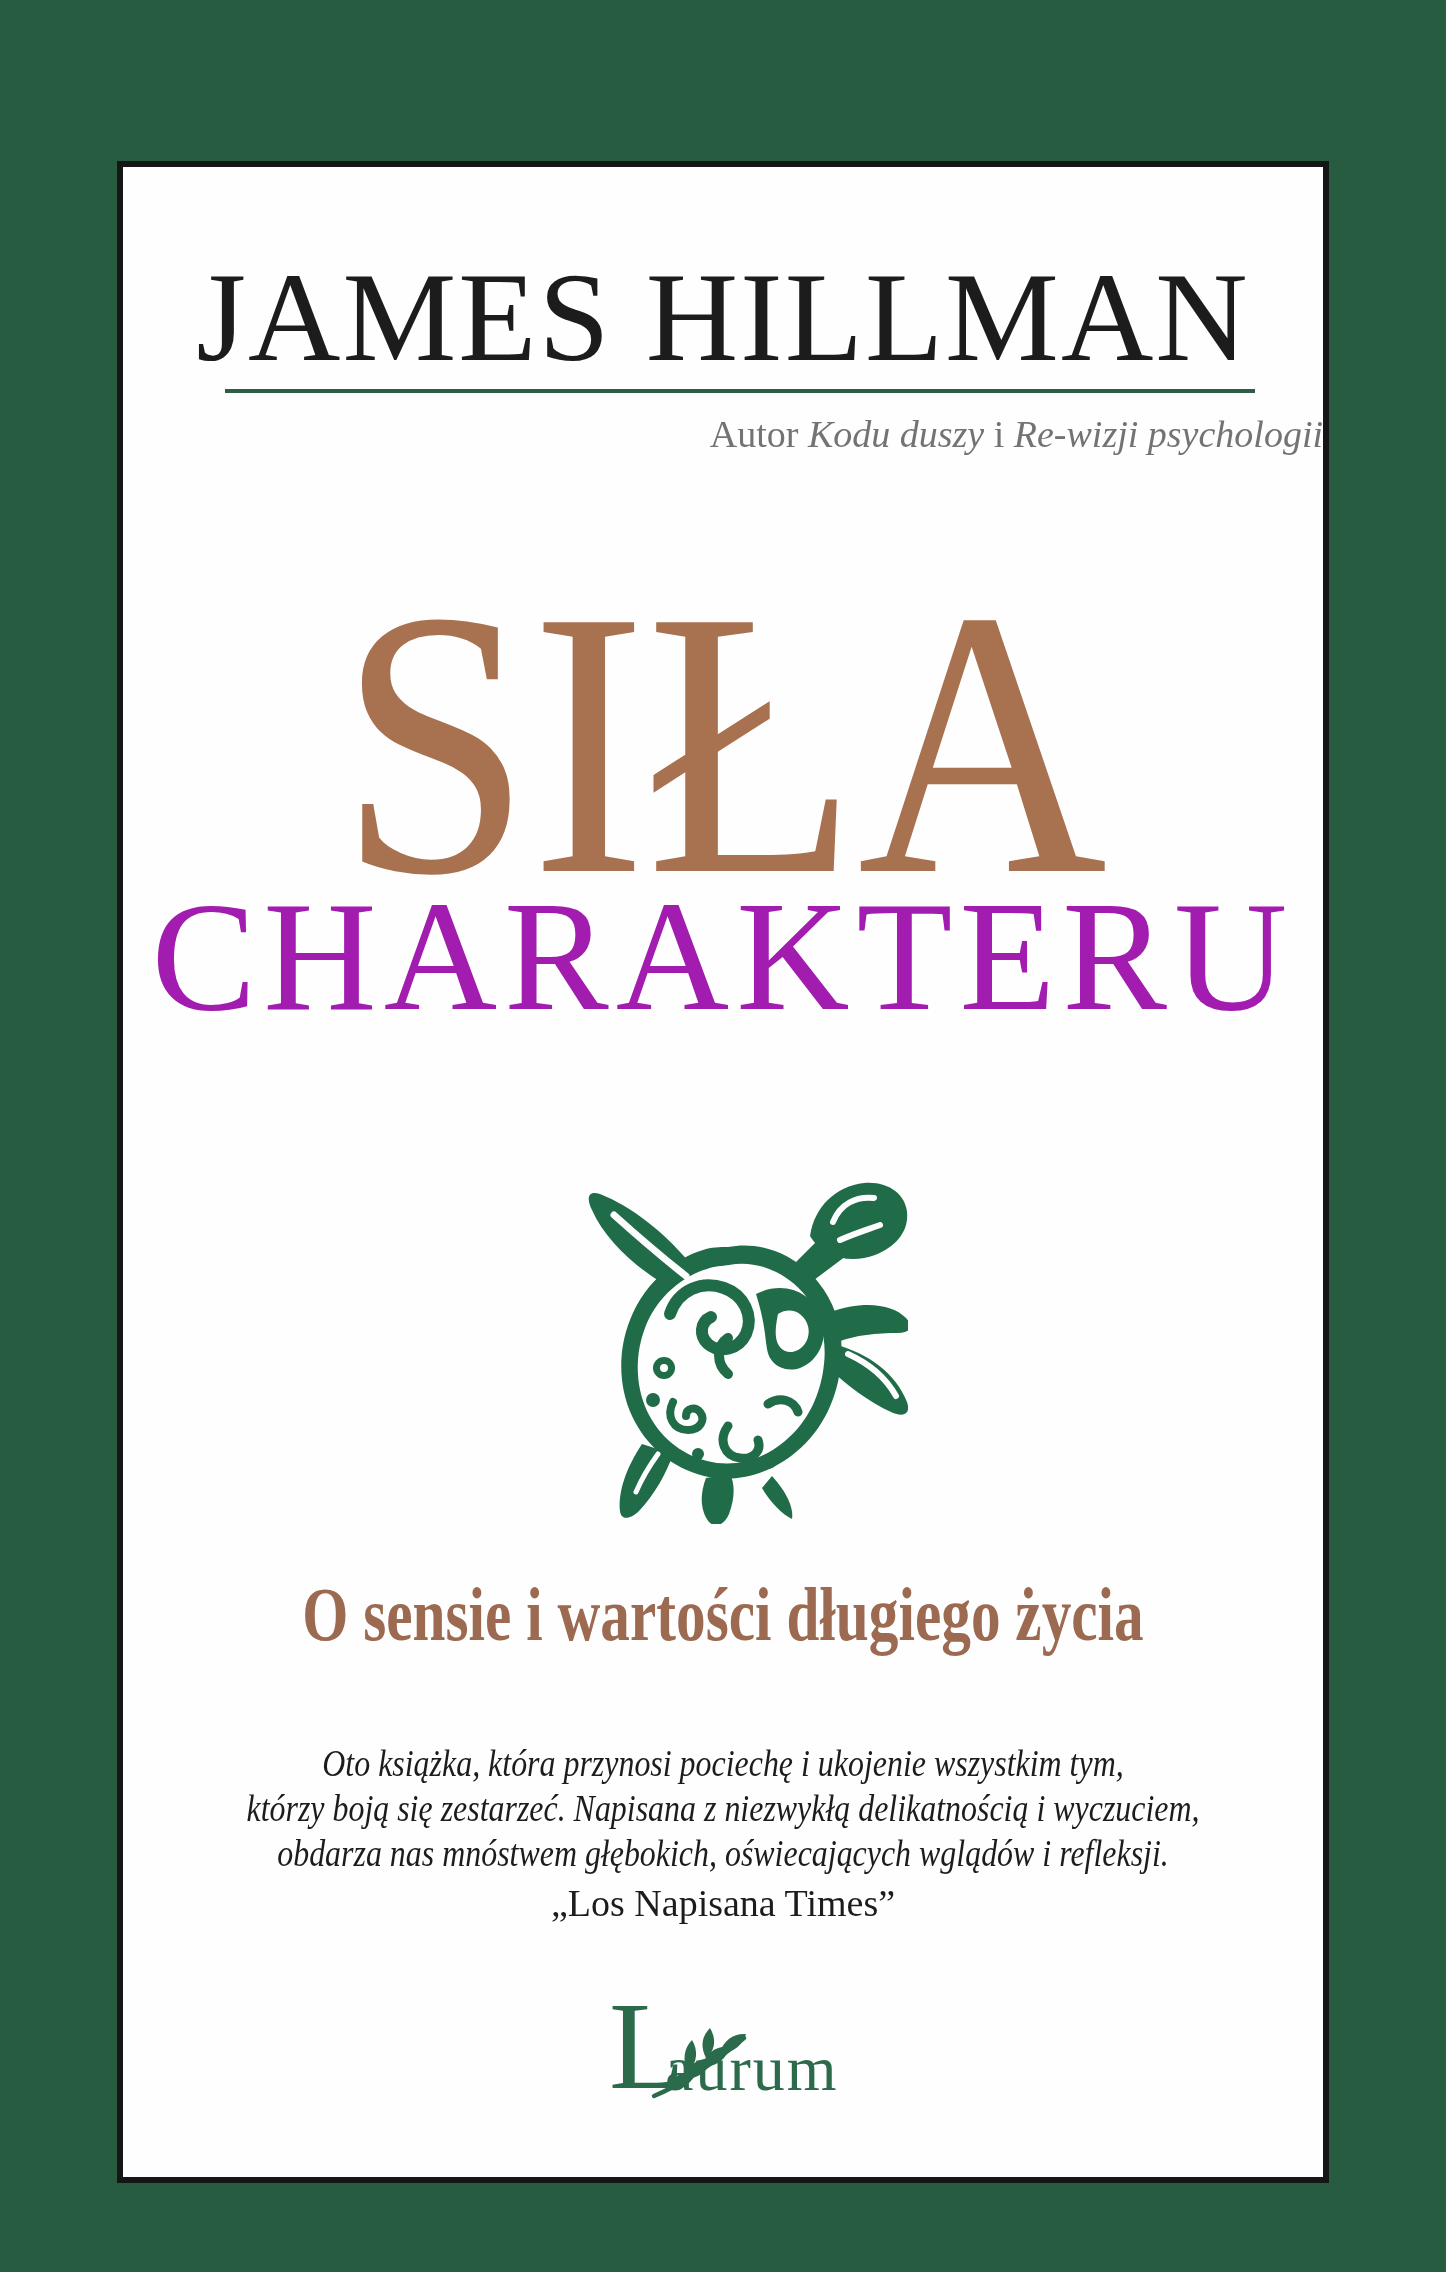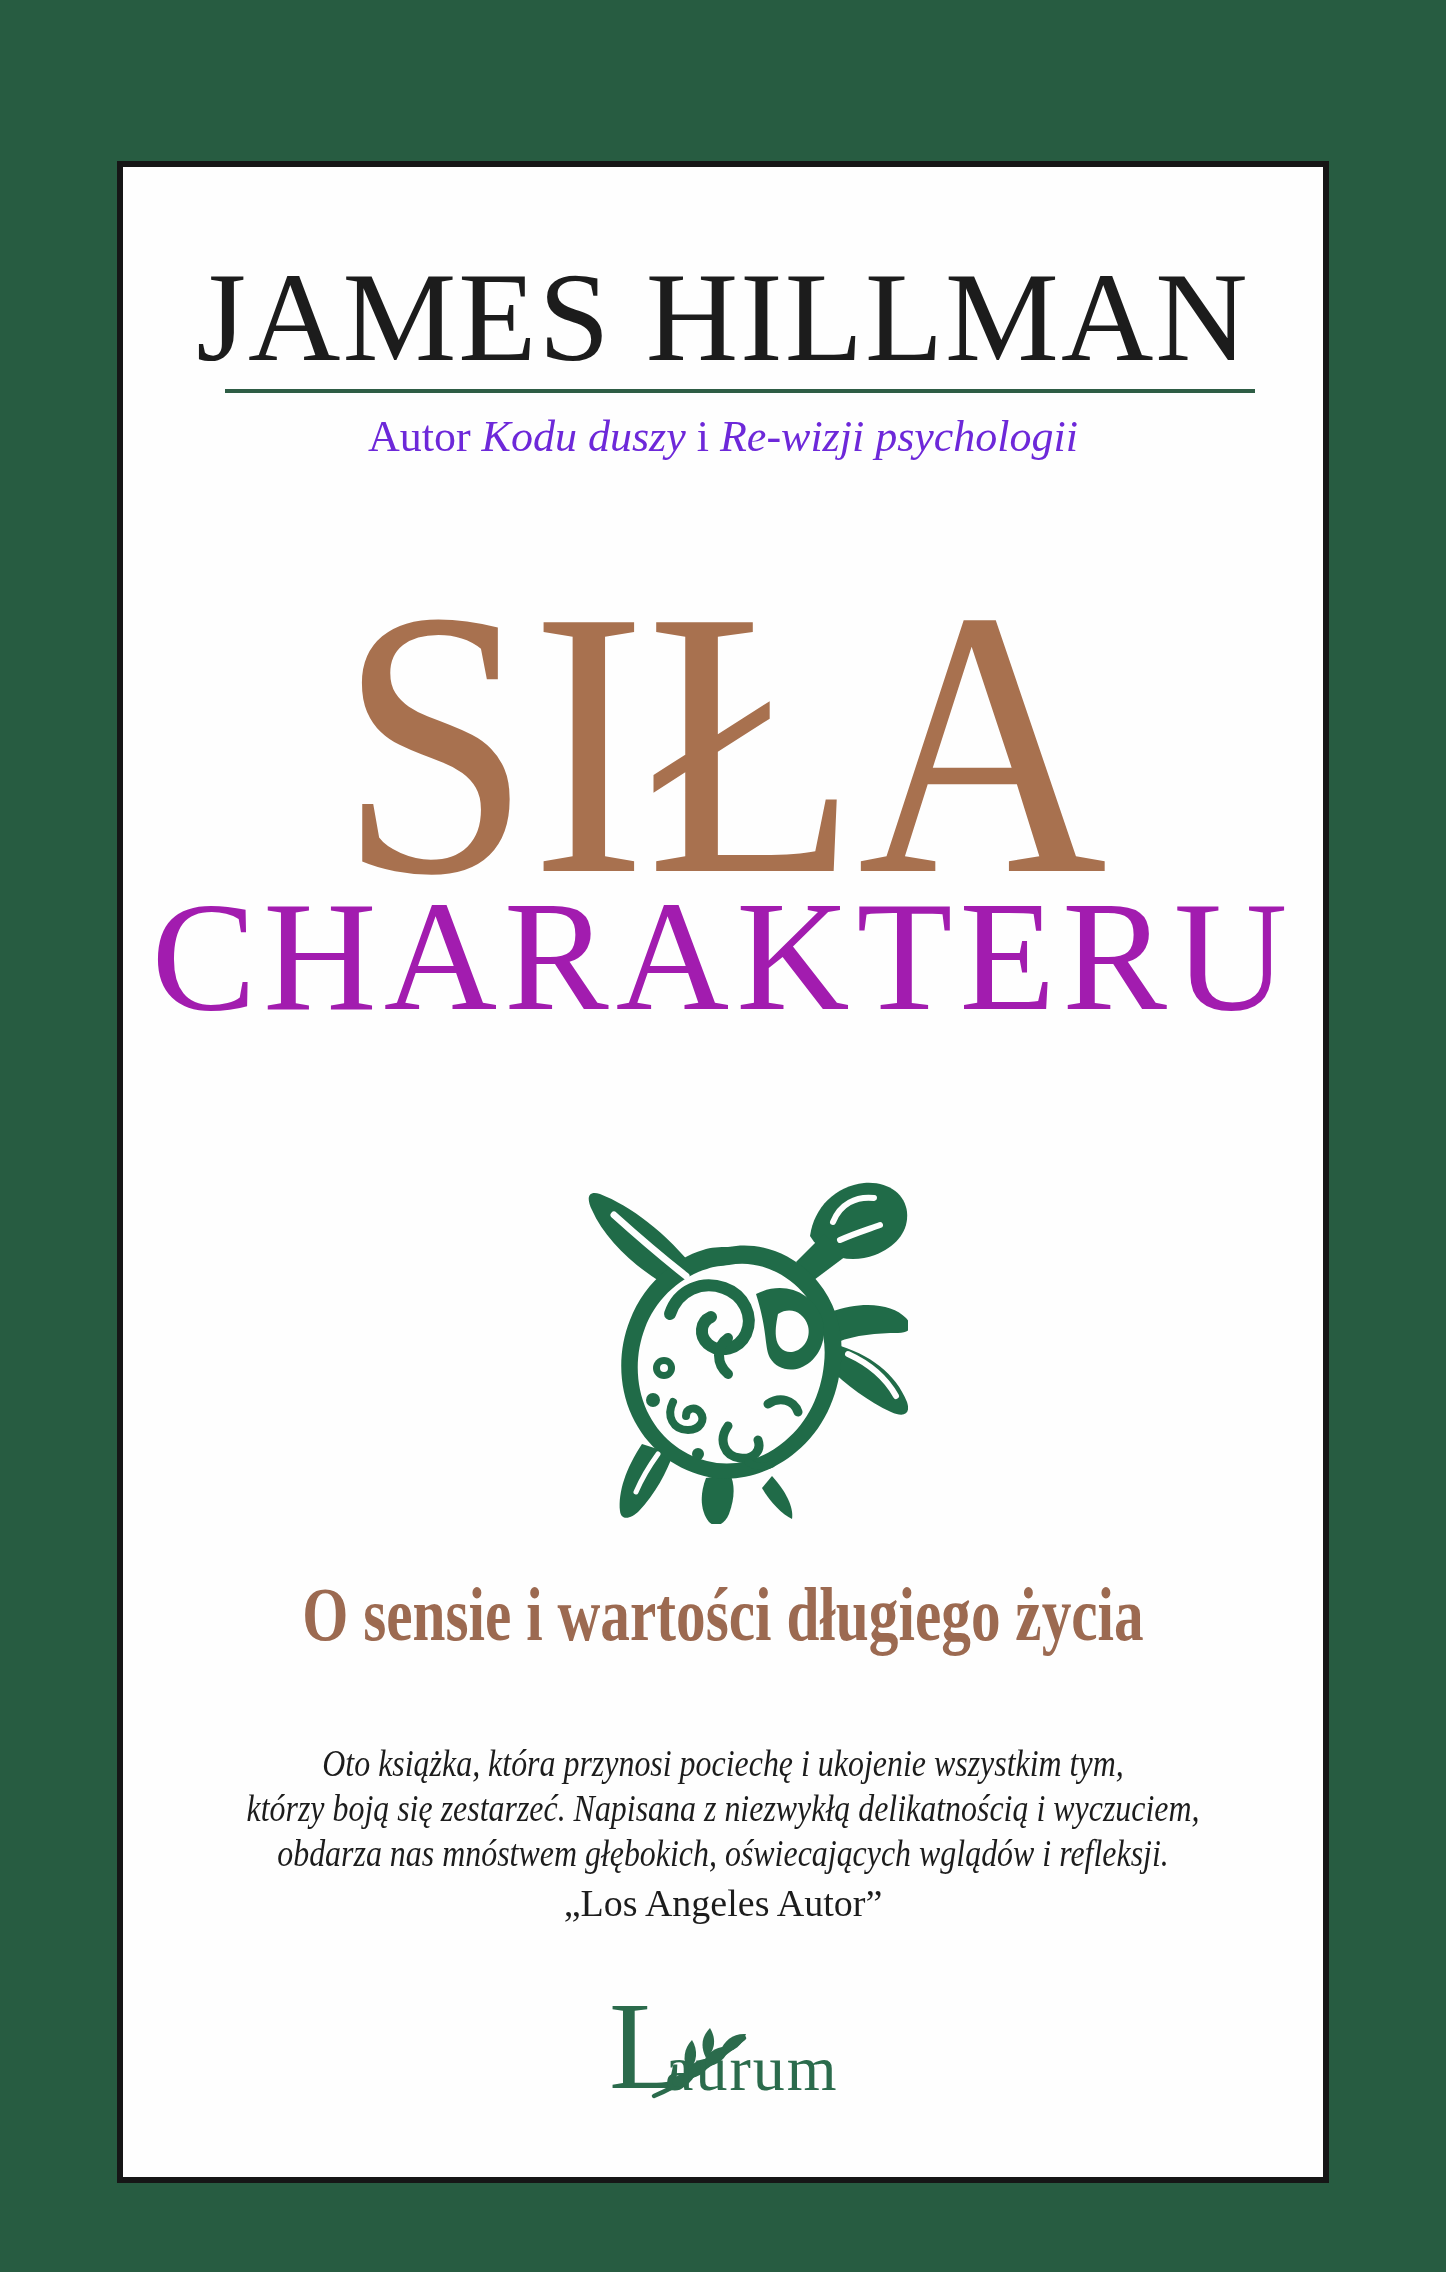--- a/index.html
+++ b/index.html
@@ -3,21 +3,21 @@
 <meta charset="utf-8">
 <style>
   html,body{margin:0;padding:0;}
   body{width:1446px;height:2272px;background:#275C41;position:relative;font-family:"Liberation Serif",serif;}
   .page{position:absolute;left:0;top:0;width:1446px;height:2272px;background:#275C41;overflow:hidden;margin-top:36px;}
   .panel{position:absolute;left:117px;top:125px;width:1200px;height:2010px;background:#FEFEFE;border:6px solid #161616;}
   .abs{position:absolute;}
   .center{width:100%;text-align:center;}
   .author-name{top:86px;left:0;font-size:128px;line-height:1;color:#1C1C1C;letter-spacing:2px;white-space:nowrap;}
   .rule{left:102px;top:222px;width:1030px;height:4px;background:#2E5D45;}
-  .author-sub{top:248px;left:0;font-size:44px;line-height:1;color:#6d28d9;white-space:nowrap;}
+  .author-sub{top:248px;left:0;font-size:38px;line-height:1;color:#737373;white-space:nowrap;text-align:right;}
   .author-sub .it{font-style:italic;}
   .title-1{top:386px;left:0;font-size:380px;line-height:1;color:#A8714F;transform:scaleX(0.91);transform-origin:50% 50%;white-space:nowrap;}
   .title-2{top:711px;left:0;font-size:157px;line-height:1;color:#a21caf;letter-spacing:7px;white-space:nowrap;}
   .turtle-box{left:455px;top:995px;width:330px;height:362px;}
   .subtitle{top:1409px;left:0;font-size:77px;line-height:1;font-weight:bold;color:#9C6A51;transform:scaleX(0.77);transform-origin:50% 50%;white-space:nowrap;}
   .review{top:1574px;left:0;font-size:38px;line-height:45px;font-style:italic;color:#1C1C1C;transform:scaleX(0.84);transform-origin:50% 0;}
   .review div{white-space:nowrap;}
   .attribution{top:1714px;left:0;font-size:38px;line-height:45px;color:#1C1C1C;white-space:nowrap;}
   .pub-initial{left:486px;top:1818px;font-size:124px;line-height:1;color:#2B6B4C;}
   .pub-rest{left:542px;top:1870px;font-size:64px;line-height:1;color:#2B6B4C;letter-spacing:2px;}
@@ -95,21 +95,21 @@
     </div>
 
     <div class="abs center subtitle">O sensie i wartości długiego życia</div>
 
     <div class="abs center review">
       <div>Oto książka, która przynosi pociechę i ukojenie wszystkim tym,</div>
       <div>którzy boją się zestarzeć. Napisana z niezwykłą delikatnością i wyczuciem,</div>
       <div>obdarza nas mnóstwem głębokich, oświecających wglądów i refleksji.</div>
     </div>
 
-    <div class="abs center attribution">„Los Angeles Autor”</div>
+    <div class="abs center attribution">„Los Napisana Times”</div>
 
     <div class="abs pub-initial">L</div>
     <div class="abs laurel-box">
       <svg width="110" height="72" viewBox="0 0 110 72">
         <path d="M6,68 C30,58 62,38 96,10" fill="none" stroke="#2B6B4C" stroke-width="4.5" stroke-linecap="round"></path>
         <g fill="#2B6B4C">
           <path d="M18,62 C24,48 36,42 48,44 C44,56 32,64 18,62 Z"></path>
           <path d="M36,50 C40,36 52,29 64,31 C60,43 50,52 36,50 Z"></path>
           <path d="M54,38 C58,24 70,17 82,19 C78,31 68,40 54,38 Z"></path>
           <path d="M40,44 C34,32 36,20 44,12 C50,22 50,34 40,44 Z"></path>

